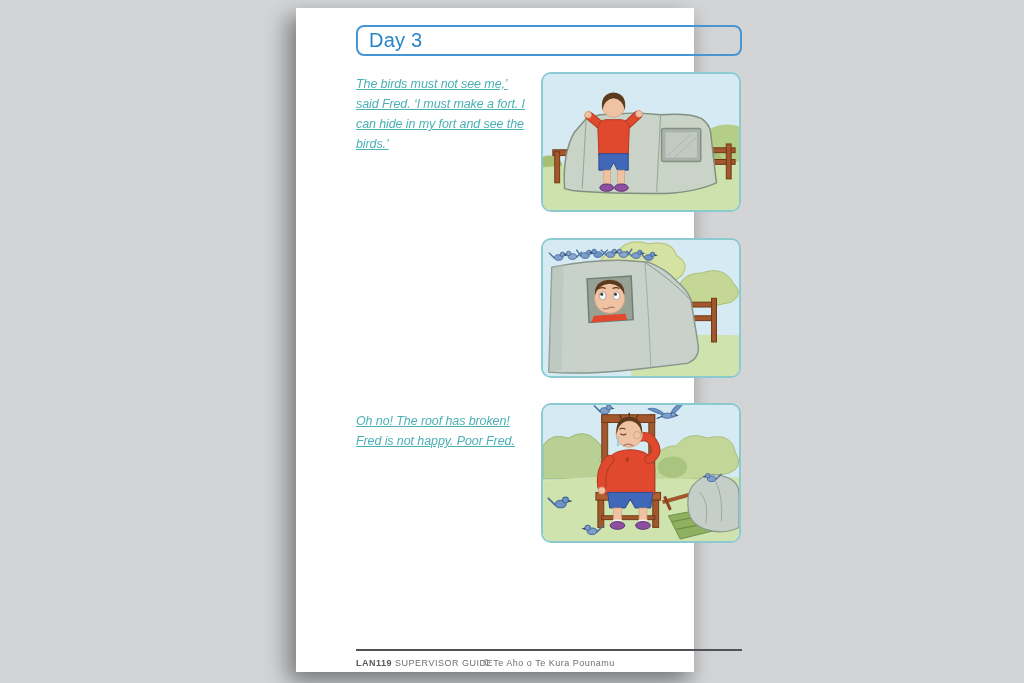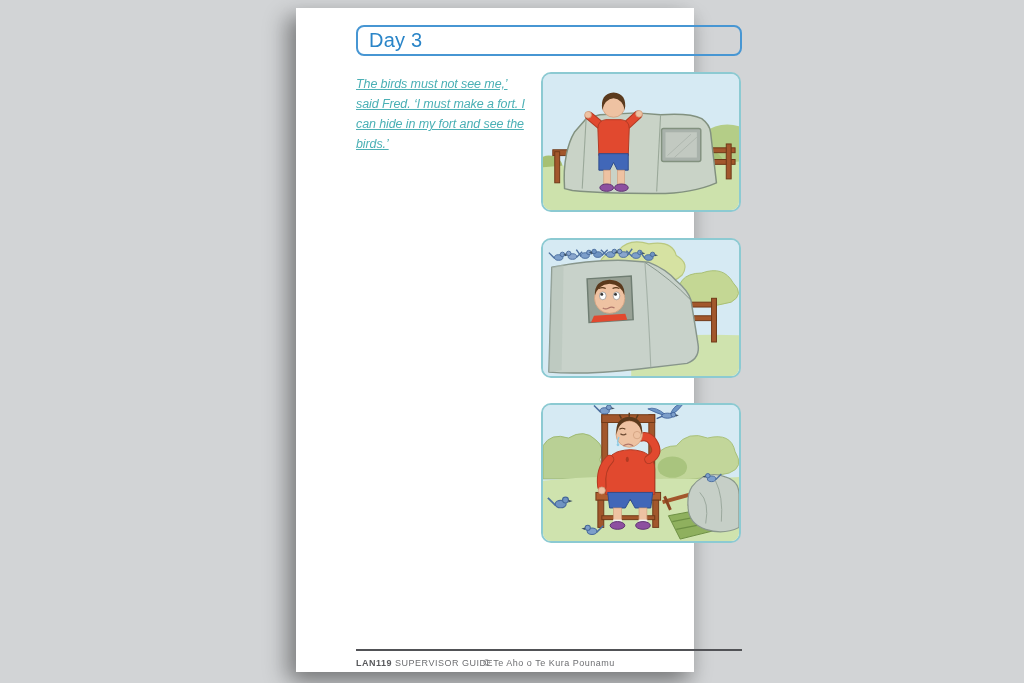--- a/index.html
+++ b/index.html
@@ -180,20 +180,22 @@
           <g transform="translate(108,18)">
               <path d="M-4,1 L-9,-6" stroke="#4c6f9f" stroke-width="1.4"></path>
               <ellipse rx="4.3" ry="2.9" fill="#6f93c2" stroke="#46699b" stroke-width="0.9"></ellipse>
               <circle cx="3.8" cy="-3.2" r="2.3" fill="#6f93c2" stroke="#46699b" stroke-width="0.9"></circle>
               <path d="M6,-3.4 l3.4,1 l-3.2,1.2 z" fill="#3c4f63"></path>
             </g>
         </g>
       </svg>
     </div>
 
+    <p class="passage p3">Oh no! The roof has broken!
+Fred is not happy. Poor Fred.</p>
     <div class="illus i3">
       <svg viewBox="0 0 200 140" preserveAspectRatio="none">
         <rect width="200" height="140" fill="#d6eaf3"></rect>
         <path d="M0,76 L0,42 Q8,28 26,34 Q42,24 54,36 Q64,44 58,56 Q62,66 56,76 Z" fill="#b9d095" stroke="#9eb973" stroke-width="1"></path>
         <path d="M112,76 Q110,42 136,42 Q148,26 168,34 Q192,28 196,48 Q206,64 190,70 Q150,80 112,76 Z" fill="#c2d69a" stroke="#a8bf78" stroke-width="1"></path>
         <ellipse cx="132" cy="64" rx="15" ry="11" fill="#a9c47e"></ellipse>
         <path d="M0,78 Q50,72 100,75 T200,74 L200,140 L0,140 Z" fill="#cfe3ae"></path>
         <g>
           <line x1="122" y1="100" x2="158" y2="90" stroke="#a2572c" stroke-width="4"></line>
           <line x1="130" y1="108" x2="124" y2="94" stroke="#8a4622" stroke-width="3"></line>

